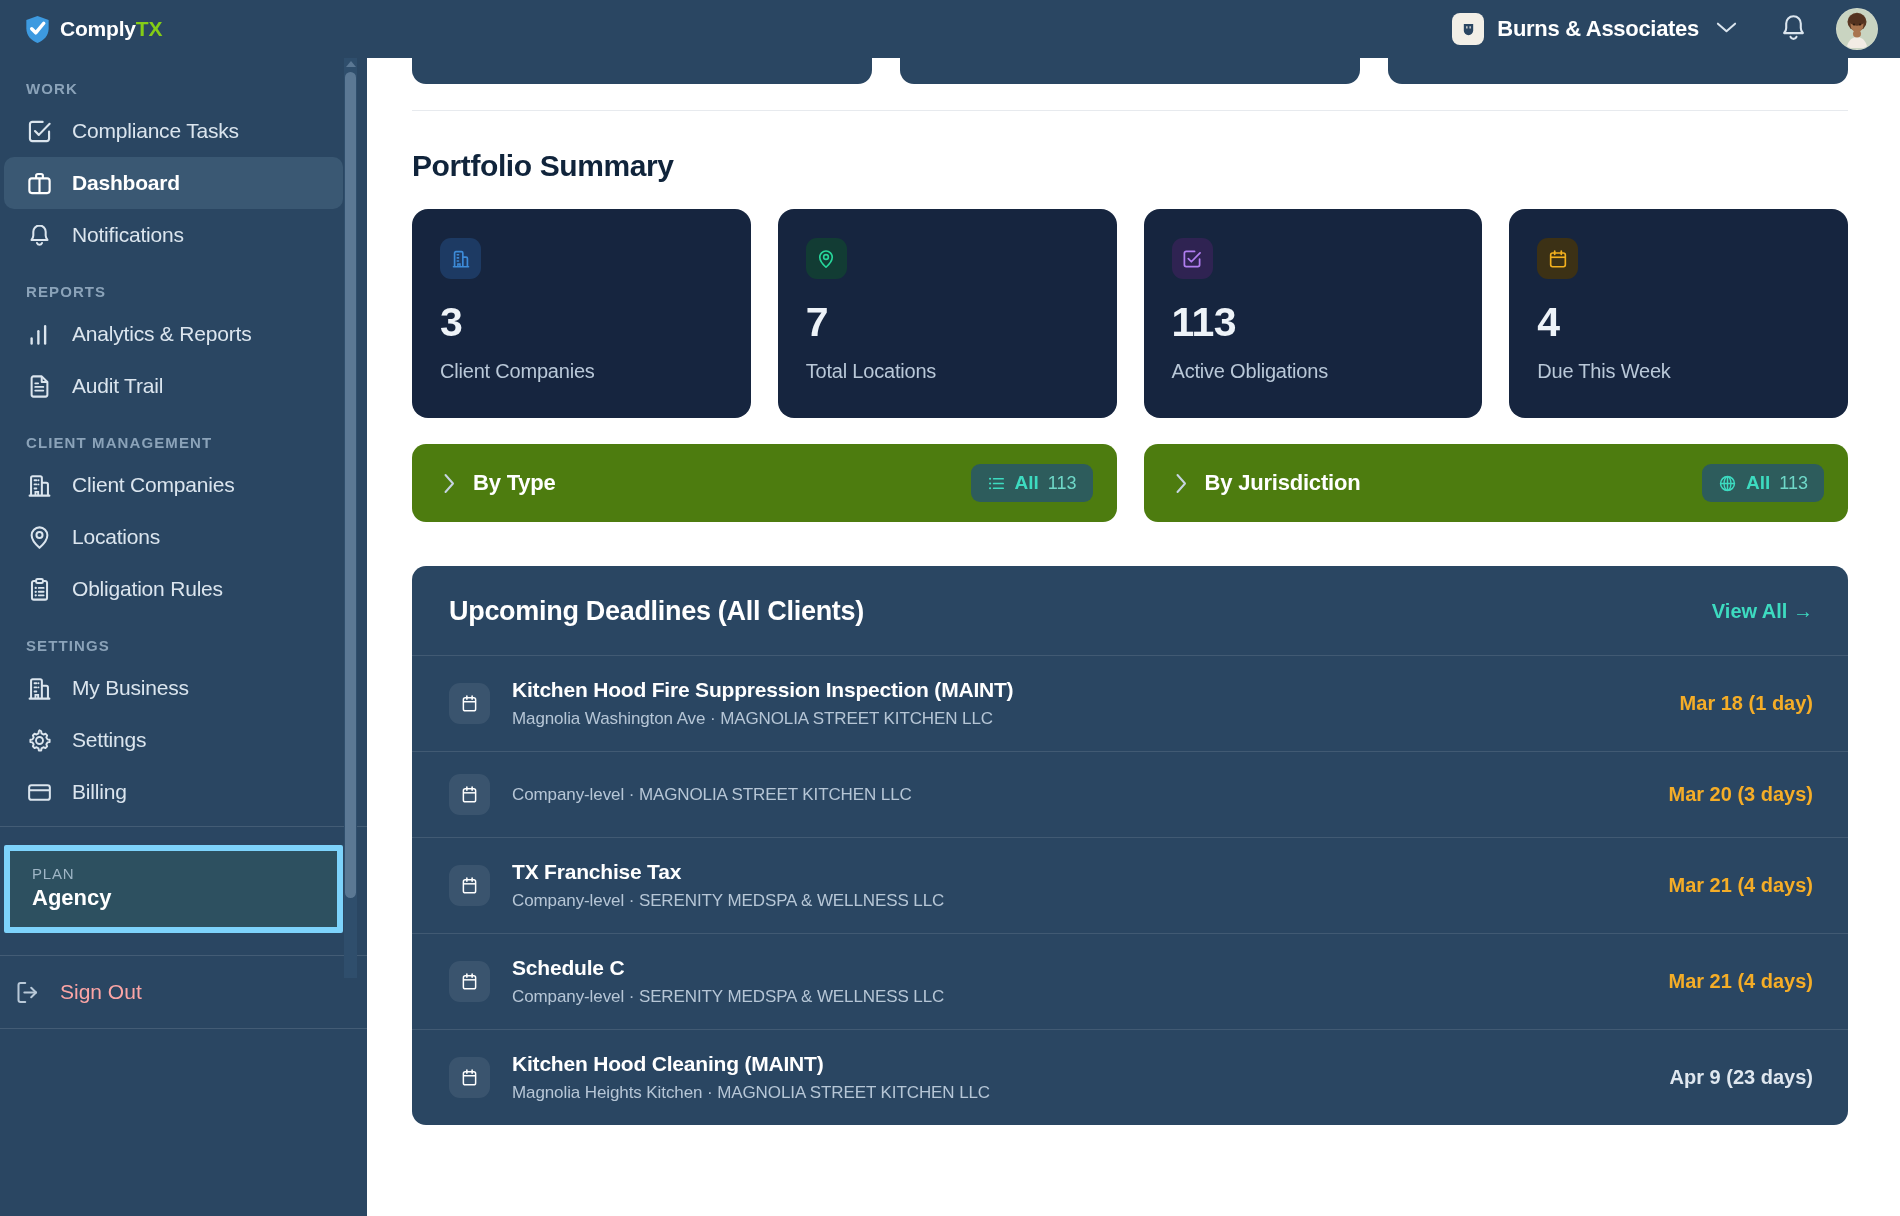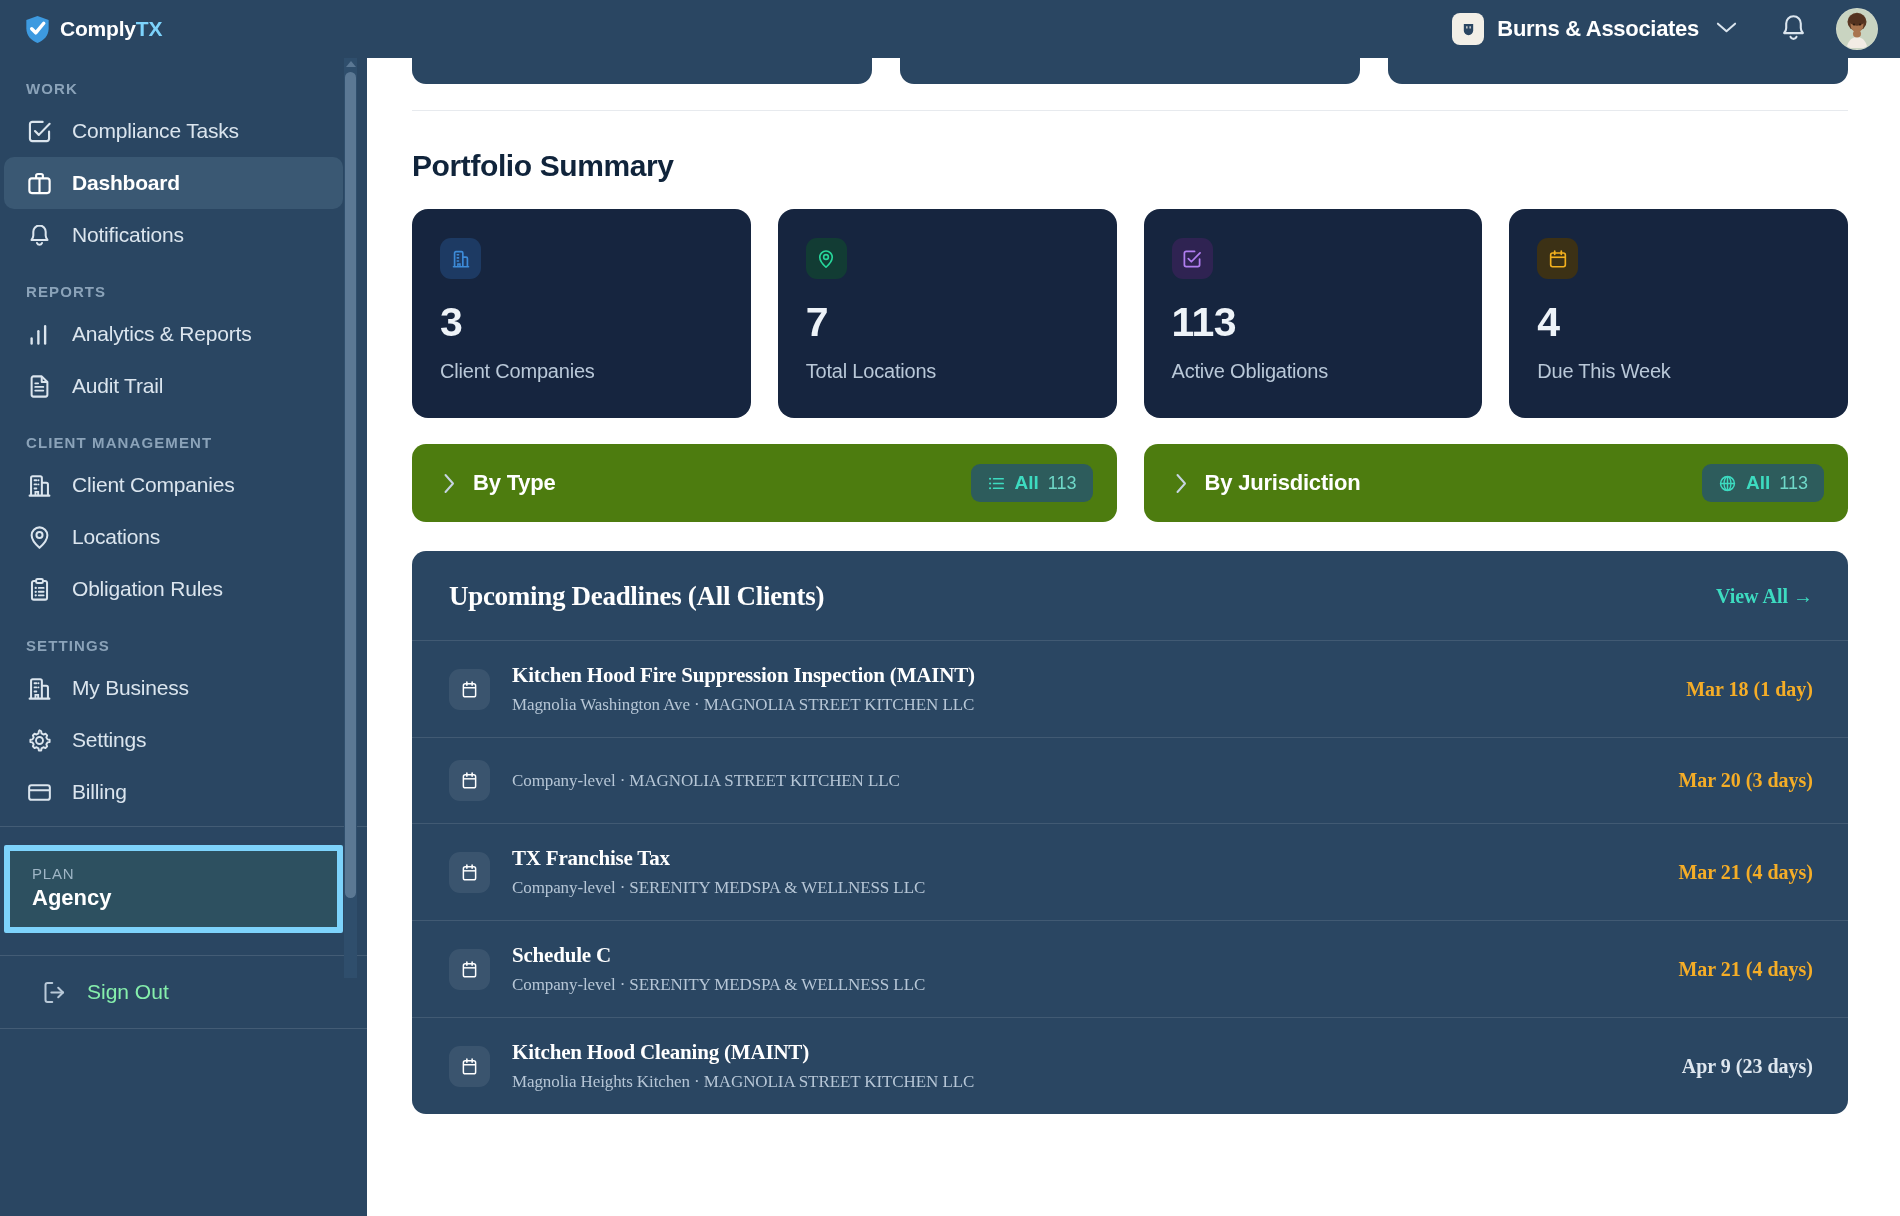--- a/index.html
+++ b/index.html
@@ -16,21 +16,21 @@
     height: 58px; flex: 0 0 58px;
     background: #2a4662;
     display: flex; align-items: center;
     padding: 0 22px 0 24px;
     position: relative; z-index: 30;
   }
   .brand { display: flex; align-items: center; gap: 9px; width: 300px; }
   .brand-mark { width: 27px; height: 29px; display: block; }
   .brand-text { font-size: 21px; font-weight: bold; letter-spacing: -.2px; }
   .brand-text .c1 { color: #ffffff; }
-  .brand-text .c2 { color: #7dd3fc; }
+  .brand-text .c2 { color: #84cc16; }
 
   .topbar-spacer { flex: 1 1 auto; }
   .org-switch { display: flex; align-items: center; gap: 13px; cursor: pointer; }
   .org-logo {
     width: 32px; height: 32px; border-radius: 8px; background: #f2efe7;
     display: flex; align-items: center; justify-content: center;
   }
   .org-name { color: #ffffff; font-size: 22px; font-weight: bold; letter-spacing: -.3px; }
   .chev-down { margin-left: 4px; }
   .bell-btn { margin-left: 42px; cursor: pointer; display:flex; align-items:center; }
@@ -89,21 +89,21 @@
     margin: 18px 24px 0 4px; padding: 14px 0 16px 22px;
     border-radius: 2px;
     background: #2d5060; border: 6px solid #7dd3fc;
   }
   .plan-k { color: #9fb6c6; font-size: 15px; letter-spacing: .8px; margin-bottom: 3px; }
   .plan-v { color: #ffffff; font-size: 22px; font-weight: bold; }
 
   .signout-wrap { border-top: 1px solid rgba(255,255,255,.12); margin-top: 22px; }
   .signout {
     display: flex; align-items: center; gap: 19px;
-    height: 72px; padding-left: 41px; cursor: pointer; color: #86efac; text-align: center;
+    height: 72px; padding-left: 14px; cursor: pointer; color: #fca5a5; text-align: center;
   }
   .signout .lbl { font-size: 21px; }
   .side-bottom-rule { border-top: 1px solid rgba(255,255,255,.12); height: 26px; }
 
   
   .main {
     flex: 1 1 auto; background: #ffffff; position: relative;
     overflow: hidden; padding: 0 52px 7px 45px;
   }
   .ghost-cards { display: flex; gap: 28px; height: 26px; }
@@ -136,21 +136,21 @@
   .group .chev { margin-right: 17px; display: flex; }
   .group .g-title { font-size: 22px; font-weight: bold; color: #ffffff; letter-spacing: -.2px; }
   .group .spacer { flex: 1 1 auto; }
   .badge {
     display: flex; align-items: center; gap: 9px;
     background: #2d5c5c; border-radius: 9px; padding: 8px 16px;
   }
   .badge .b-all { color: #3ddbc0; font-size: 19px; font-weight: bold; }
   .badge .b-num { color: #6fd8c8; font-size: 18px; }
 
-  .panel { background: #2a4662; border-radius: 14px; margin-top: 29px; overflow: hidden; font-family: Liberation Serif, serif; }
+  .panel { background: #2a4662; border-radius: 14px; margin-top: 44px; overflow: hidden; }
   .panel-head {
     display: flex; align-items: center; justify-content: space-between;
     padding: 30px 35px 28px 37px;
     border-bottom: 1px solid rgba(255,255,255,.11);
   }
   .panel-title { font-size: 27px; font-weight: bold; color: #ffffff; letter-spacing: -.3px; }
   .view-all { color: #3ddbc0; font-size: 20px; font-weight: bold; cursor: pointer; }
 
   .dl-row {
     display: flex; align-items: center;

